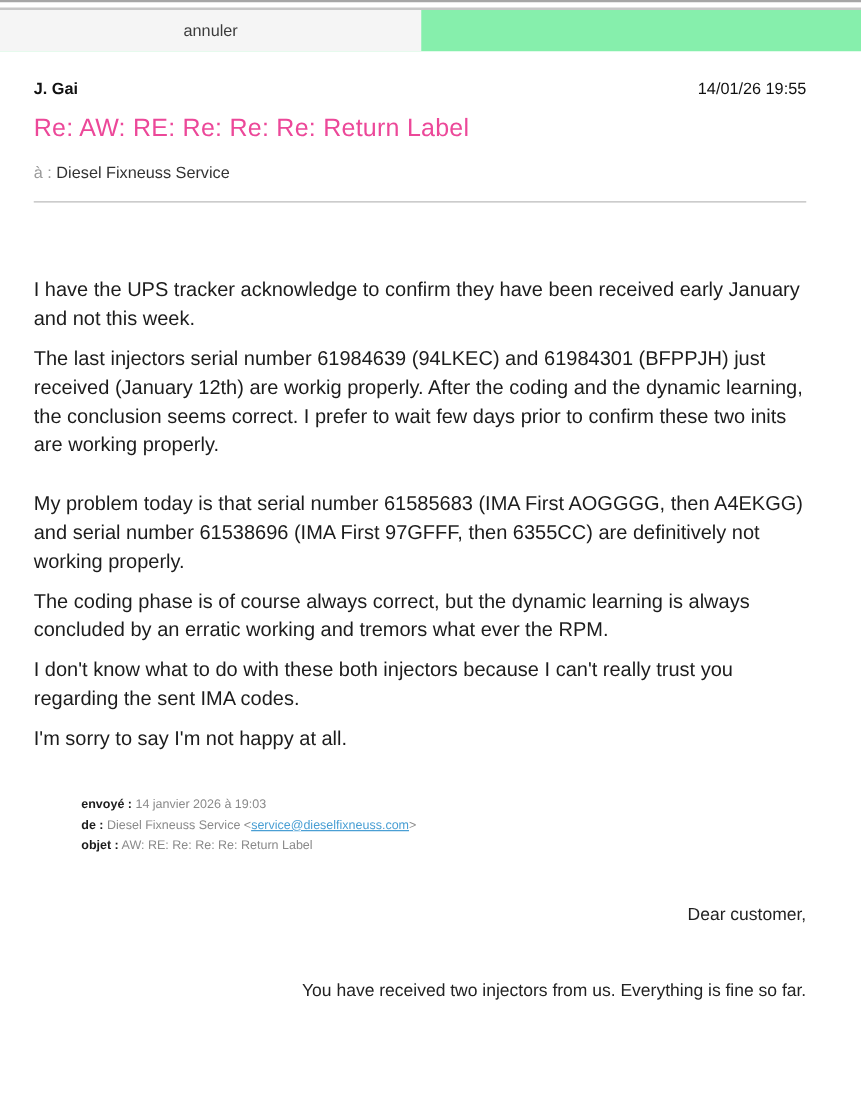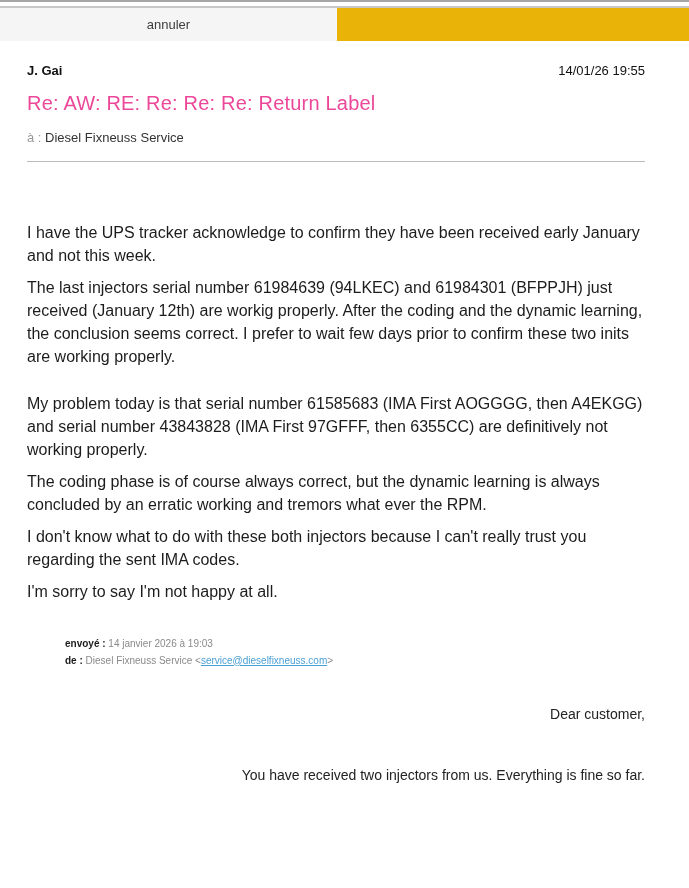--- a/index.html
+++ b/index.html
@@ -10,21 +10,21 @@
     background: #ffffff;
     font-family: "Liberation Sans", sans-serif;
     color: #1c1c1c;
     overflow: hidden;
   }
 
   
   .top-line-1 { height: 2px; background: #a6a6a6; }
   .top-line-gap { height: 4px; background: #ffffff; }
   .top-line-2 { height: 2px; background: #c7c7c7; }
-  .toolbar { display: flex; background: #eab308; }
+  .toolbar { display: flex; background: #86efac; }
   .toolbar-btn {
     height: 33px;
     background: #f5f5f5;
     display: flex;
     align-items: center;
     justify-content: center;
     font-size: 13px;
     color: #3c3c3c;
     cursor: pointer;
     border: none;
@@ -118,36 +118,40 @@
   <div class="to-line">
     <span class="to-label">à :</span>
     <span class="to-value">Diesel Fixneuss Service</span>
   </div>
 
   <hr class="divider">
 
   <div class="message-body">
     <p>I have the UPS tracker acknowledge to confirm they have been received early January and not this week.</p>
     <p>The last injectors serial number 61984639 (94LKEC) and 61984301 (BFPPJH) just received (January 12th) are workig properly. After the coding and the dynamic learning, the conclusion seems correct. I prefer to wait few days prior to confirm these two inits are working properly.</p>
-    <p class="gap-before">My problem today is that serial number 61585683 (IMA First AOGGGG, then A4EKGG) and serial number 43843828 (IMA First 97GFFF, then 6355CC) are definitively not working properly.</p>
+    <p class="gap-before">My problem today is that serial number 61585683 (IMA First AOGGGG, then A4EKGG) and serial number 61538696 (IMA First 97GFFF, then 6355CC) are definitively not working properly.</p>
     <p>The coding phase is of course always correct, but the dynamic learning is always concluded by an erratic working and tremors what ever the RPM.</p>
     <p>I don't know what to do with these both injectors because I can't really trust you regarding the sent IMA codes.</p>
     <p>I'm sorry to say I'm not happy at all.</p>
   </div>
 
   <div class="quoted-meta">
     <div>
       <span class="q-label">envoyé :</span>
       <span class="q-value">14 janvier 2026 à 19:03</span>
     </div>
     <div>
       <span class="q-label">de :</span>
       <span class="q-value">Diesel Fixneuss Service</span>
       <span class="q-value">&lt;</span><a class="q-link">service@dieselfixneuss.com</a><span class="q-value">&gt;</span>
     </div>
+    <div>
+      <span class="q-label">objet :</span>
+      <span class="q-value">AW: RE: Re: Re: Re: Return Label</span>
+    </div>
   </div>
 
   <div class="quoted-body">
     <div class="qb-line1">Dear customer,</div>
     <div class="qb-line2">You have received two injectors from us. Everything is fine so far.</div>
   </div>
 
 </div>
 
 </body></html>

